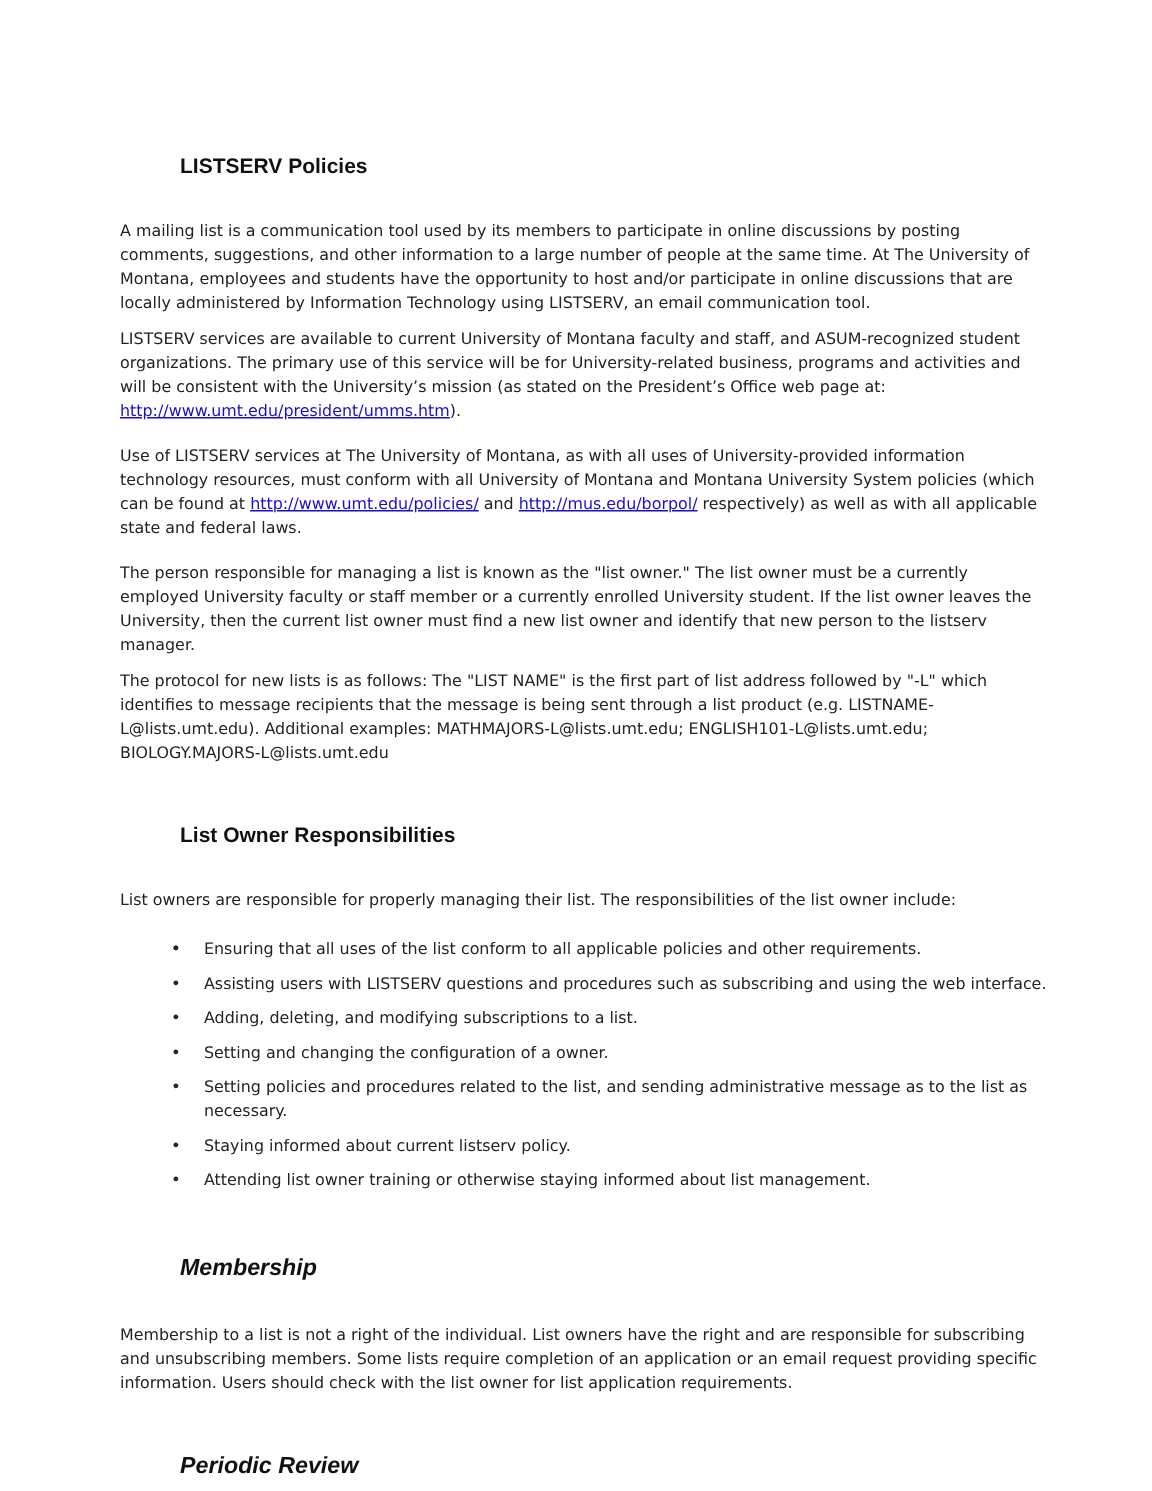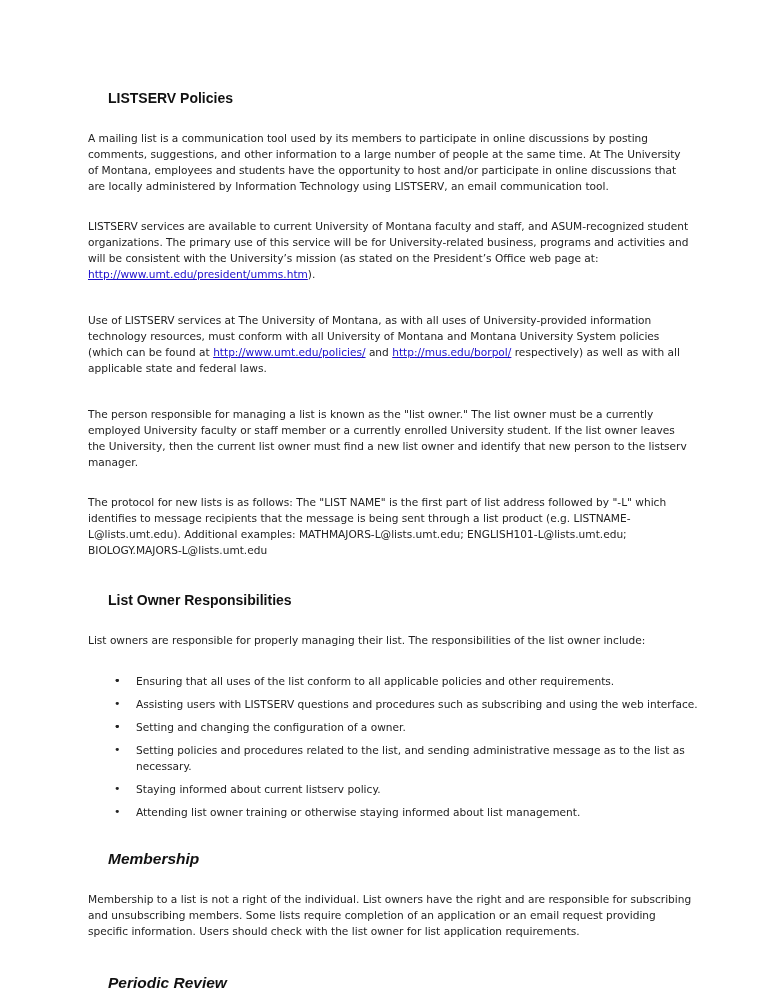--- a/index.html
+++ b/index.html
@@ -4,24 +4,24 @@
   <style>
     html, body { margin: 0; padding: 0; background: #ffffff; }
     body { width: 768px; height: 994px; overflow: hidden; position: relative; }
     .page {
       position: absolute; left: 80px; top: 88px; width: 620px;
       font-family: "DejaVu Sans", sans-serif; font-size: 10.6px; line-height: 16px;
       color: #222222;
     }
     h2 {
       font-family: "Liberation Sans", sans-serif; font-weight: bold;
-      font-size: 14px; color: #111111; margin: 0; line-height: 20px; padding-left: 28px;
+      font-size: 14px; color: #111111; margin: 12px; line-height: 20px; padding-left: 28px;
     }
     h2.big { font-size: 15.5px; font-style: italic; }
-    p { margin: 8px; }
+    p { margin: 0; }
     a { color: #1a0dcc; }
     ul { list-style: none; margin: 0; padding: 0; }
     li { position: relative; padding-left: 56px; margin-bottom: 7px; }
     li .bullet { position: absolute; left: 34px; top: 0; font-size: 11px; }
   </style>
 </head>
 <body>
 
 <div class="page">
   <h2>LISTSERV Policies</h2>
@@ -38,21 +38,21 @@
 
   <div style="height:24px"></div>
   <h2>List Owner Responsibilities</h2>
   <div style="height:14px"></div>
   <p>List owners are responsible for properly managing their list. The responsibilities of the list owner include:</p>
   <div style="height:10px"></div>
   <ul>
     <li><span class="bullet">•</span></li>
     <li><span class="bullet">•</span><span>Ensuring that all uses of the list conform to all applicable policies and other requirements.</span></li>
     <li><span class="bullet">•</span><span>Assisting users with LISTSERV questions and procedures such as subscribing and using the web interface.</span></li>
-    <li><span class="bullet">•</span></li>
+    <li><span class="bullet">•</span><span>Adding, deleting, and modifying subscriptions to a list.</span></li>
     <li><span class="bullet">•</span><span>Setting and changing the configuration of a owner.</span></li>
     <li><span class="bullet">•</span><span>Setting policies and procedures related to the list, and sending administrative message as to the list as necessary.</span></li>
     <li><span class="bullet">•</span><span>Staying informed about current listserv policy.</span></li>
     <li><span class="bullet">•</span><span>Attending list owner training or otherwise staying informed about list management.</span></li>
   </ul>
 
   <div style="height:22px"></div>
   <h2 class="big">Membership</h2>
   <div style="height:14px"></div>
   <p>Membership to a list is not a right of the individual. List owners have the right and are responsible for subscribing and unsubscribing members. Some lists require completion of an application or an email request providing specific information. Users should check with the list owner for list application requirements.</p>

